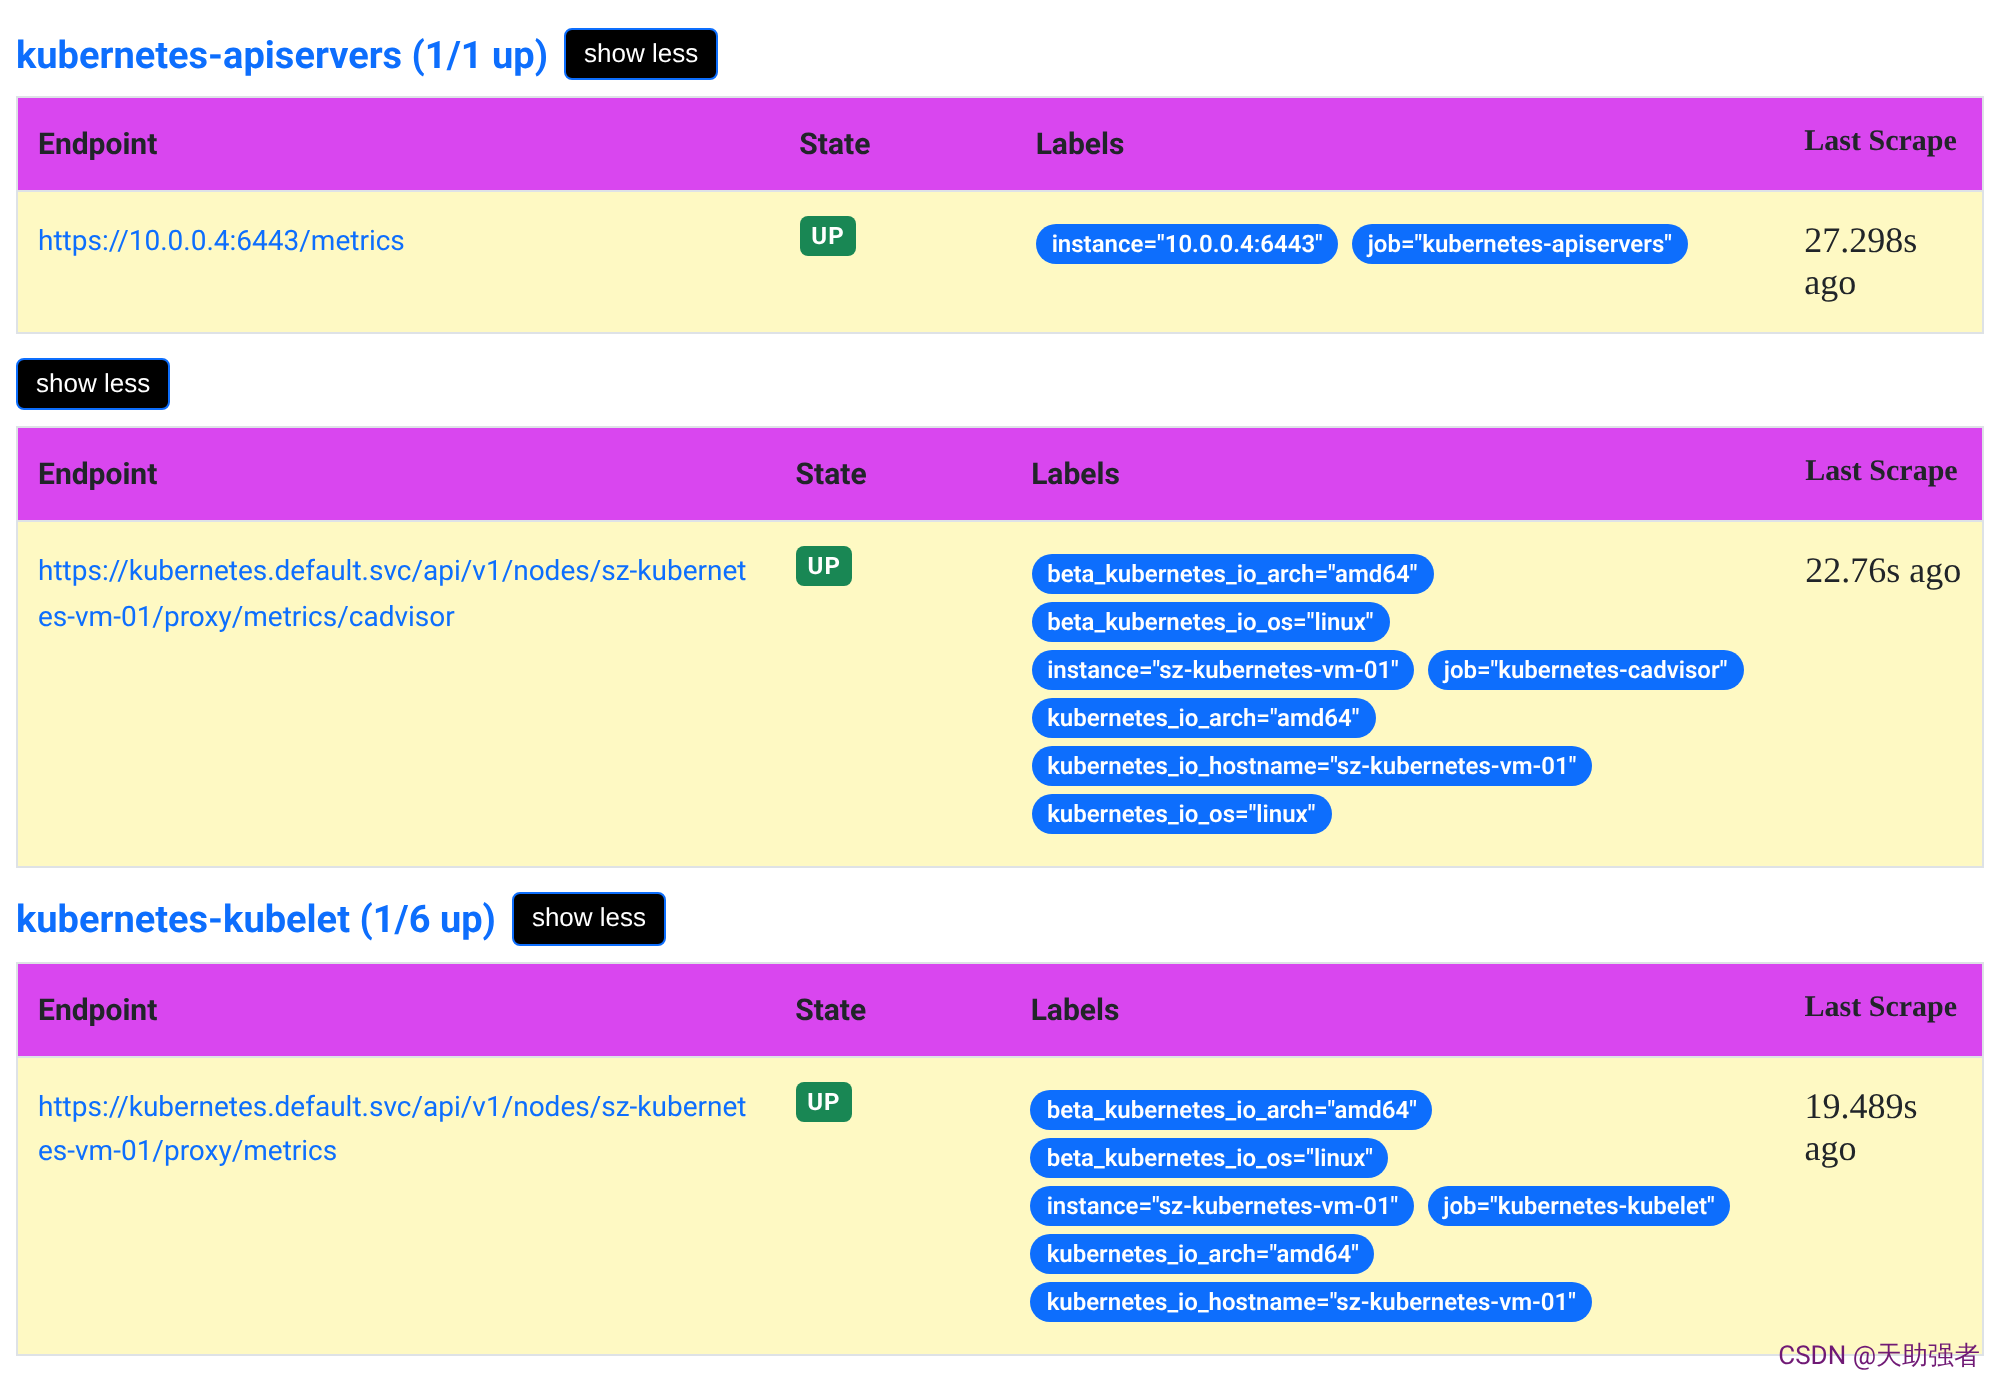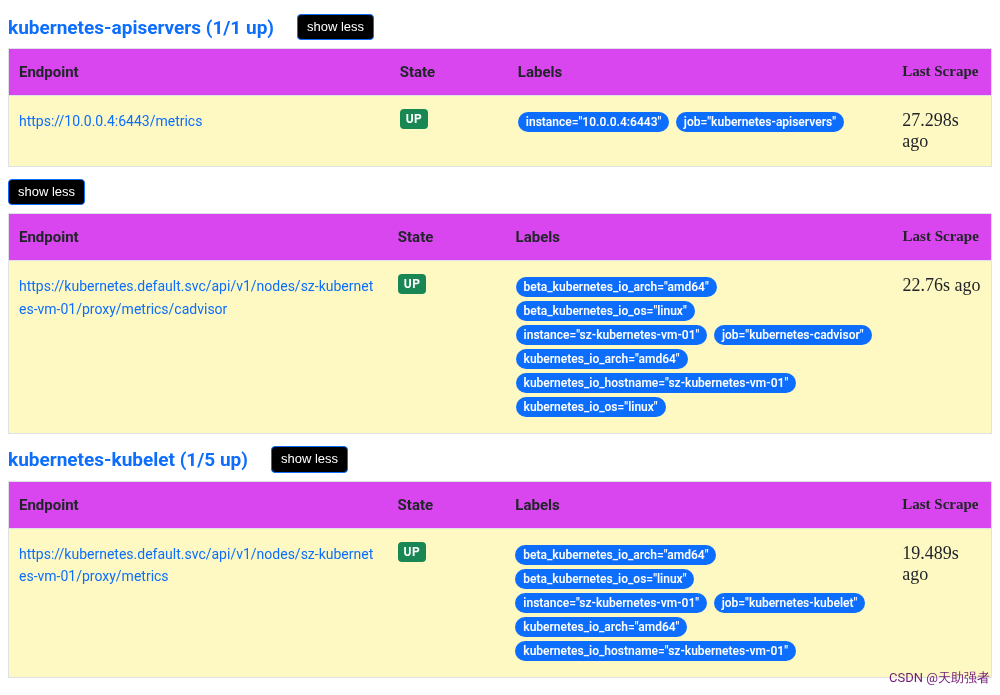--- a/index.html
+++ b/index.html
@@ -9,21 +9,21 @@
       font-family: -apple-system, BlinkMacSystemFont, "Segoe UI", Roboto, Arial, sans-serif;
       font-size: 14px;
       color: #212529;
       background: #fff;
       width: 1000px;
     }
     .target-group { margin-bottom: 12px; }
     .group-header {
       display: flex;
       align-items: center;
-      gap: 23px;
+      gap: 8px;
       margin: 6px 0 8px 0;
     }
     .group-title {
       color: #0d6efd;
       font-weight: 700;
       font-size: 19px;
       cursor: pointer;
     }
     .show-less-btn {
       background: #000000;
@@ -144,21 +144,21 @@
             <td class="col-endpoint"><a class="endpoint-link">https://kubernetes.default.svc/api/v1/nodes/sz-kubernetes-vm-01/proxy/metrics/cadvisor</a></td>
             <td class="col-state"><span class="badge-up">UP</span></td>
             <td class="col-labels"><span class="label-pill">beta_kubernetes_io_arch="amd64"</span> <span class="label-pill">beta_kubernetes_io_os="linux"</span> <span class="label-pill">instance="sz-kubernetes-vm-01"</span> <span class="label-pill">job="kubernetes-cadvisor"</span> <span class="label-pill">kubernetes_io_arch="amd64"</span> <span class="label-pill">kubernetes_io_hostname="sz-kubernetes-vm-01"</span> <span class="label-pill">kubernetes_io_os="linux"</span> </td>
             <td class="col-scrape"><span class="scrape-text">22.76s ago</span></td>
           </tr>
         </tbody>
       </table>
     </div>
     <div class="target-group">
       <div class="group-header">
-        <span class="group-title">kubernetes-kubelet (1/5 up)</span>
+        <span class="group-title">kubernetes-kubelet (1/6 up)</span>
         <button class="show-less-btn">show less</button>
       </div>
       <table>
         <thead>
           <tr>
             <th class="col-endpoint">Endpoint</th>
             <th class="col-state">State</th>
             <th class="col-labels">Labels</th>
             <th class="col-scrape">Last Scrape</th>
           </tr>

